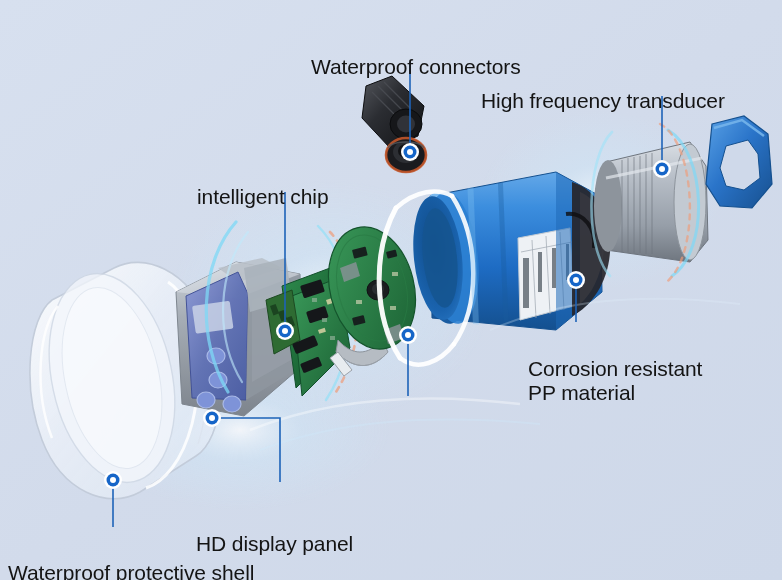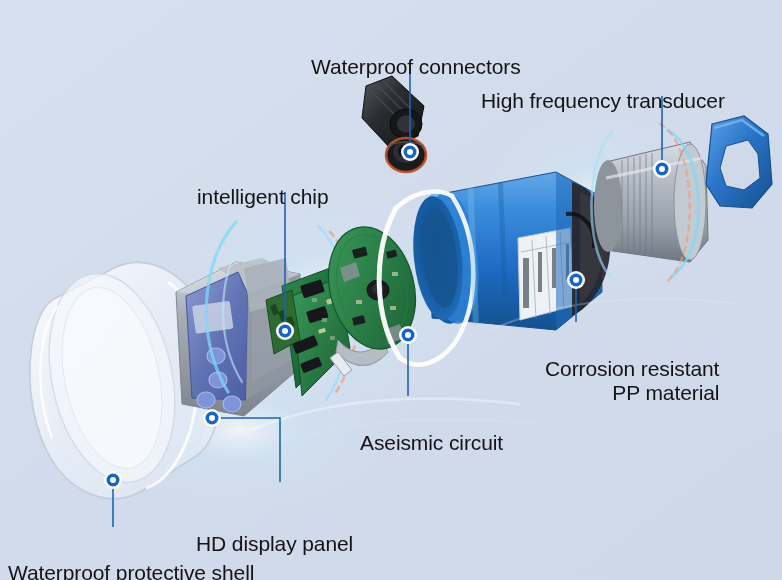--- a/index.html
+++ b/index.html
@@ -370,22 +370,21 @@
       </g>
     </g>
   </svg>
 
   <div class="callout-label" style="left:311px; top:28px;">Waterproof connectors</div>
 
   <div class="callout-label" style="left:197px; top:158px;">intelligent chip</div>
 
   <div class="callout-label" style="left:481px; top:62px;">High frequency transducer</div>
 
-  <div class="callout-label two-line" style="left:545px; top:330px;text-align:right;">Corrosion resistant
+  <div class="callout-label two-line" style="left:528px; top:330px;">Corrosion resistant
 PP material</div>
 
-  <div class="callout-label" style="left:360px; top:404px;">Aseismic circuit</div>
 
   <div class="callout-label" style="left:196px; top:505px;">HD display panel</div>
 
   <div class="callout-label" style="left:8px; top:534px;">Waterproof protective shell</div>
 
 </div>
 
 </body></html>

